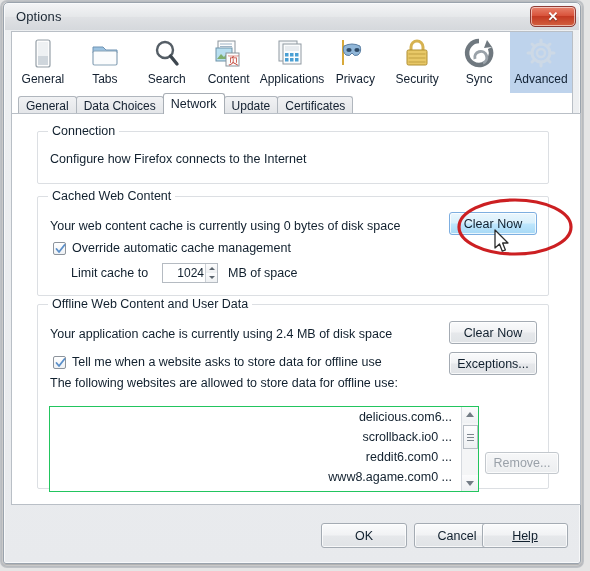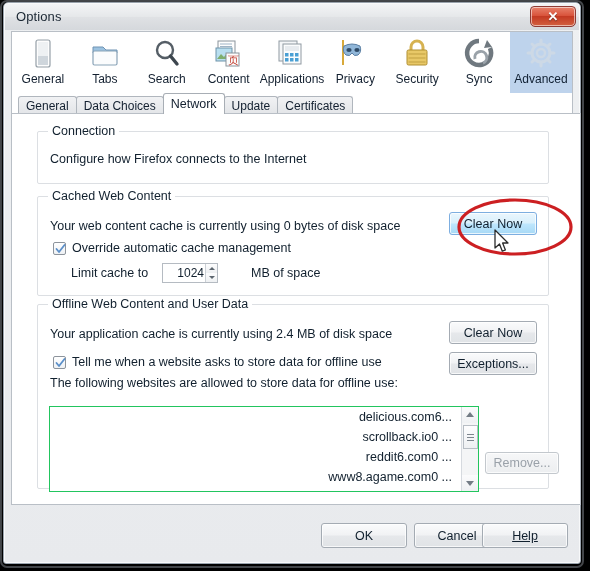--- a/index.html
+++ b/index.html
@@ -11,21 +11,21 @@
     font-family: "Liberation Sans", sans-serif;
     font-size: 12px;
     color: #1a1a1a;
     -webkit-font-smoothing: antialiased;
   }
   #screen {
     position: relative;
     width: 590px;
     height: 571px;
     overflow: hidden;
-    background: #000000;
+    background: #e5e5e5;
   }
 
   
   .window {
     position: absolute;
     left: 3px; top: 2px;
     width: 578px; height: 562px;
     border: 1px solid #9aa3ad;
     border-radius: 5px 5px 3px 3px;
     background: linear-gradient(to bottom, #eef0f2 0%, #e8eaed 100%);
@@ -548,21 +548,21 @@
         <div class="val">1024</div>
         <div class="spin-btns">
           <div class="spin-btn up">
             <div class="spin-arrow up"></div>
           </div>
           <div class="spin-btn down">
             <div class="spin-arrow down"></div>
           </div>
         </div>
       </div>
-      <div class="row-text" style="left:216px; top:152px;margin-left:23px;">MB of space</div>
+      <div class="row-text" style="left:216px; top:152px;">MB of space</div>
 
       <div class="group" id="grp-offline">
         <div class="group-title">Offline Web Content and User Data</div>
       </div>
       <div class="row-text" style="left:38px; top:213px;">Your application cache is currently using 2.4 MB of disk space</div>
       <div class="btn" style="left:437px; top:207px; width:88px;">
         <span>Clear Now</span>
       </div>
 
       <div class="cb" style="left:41px; top:242px;">

